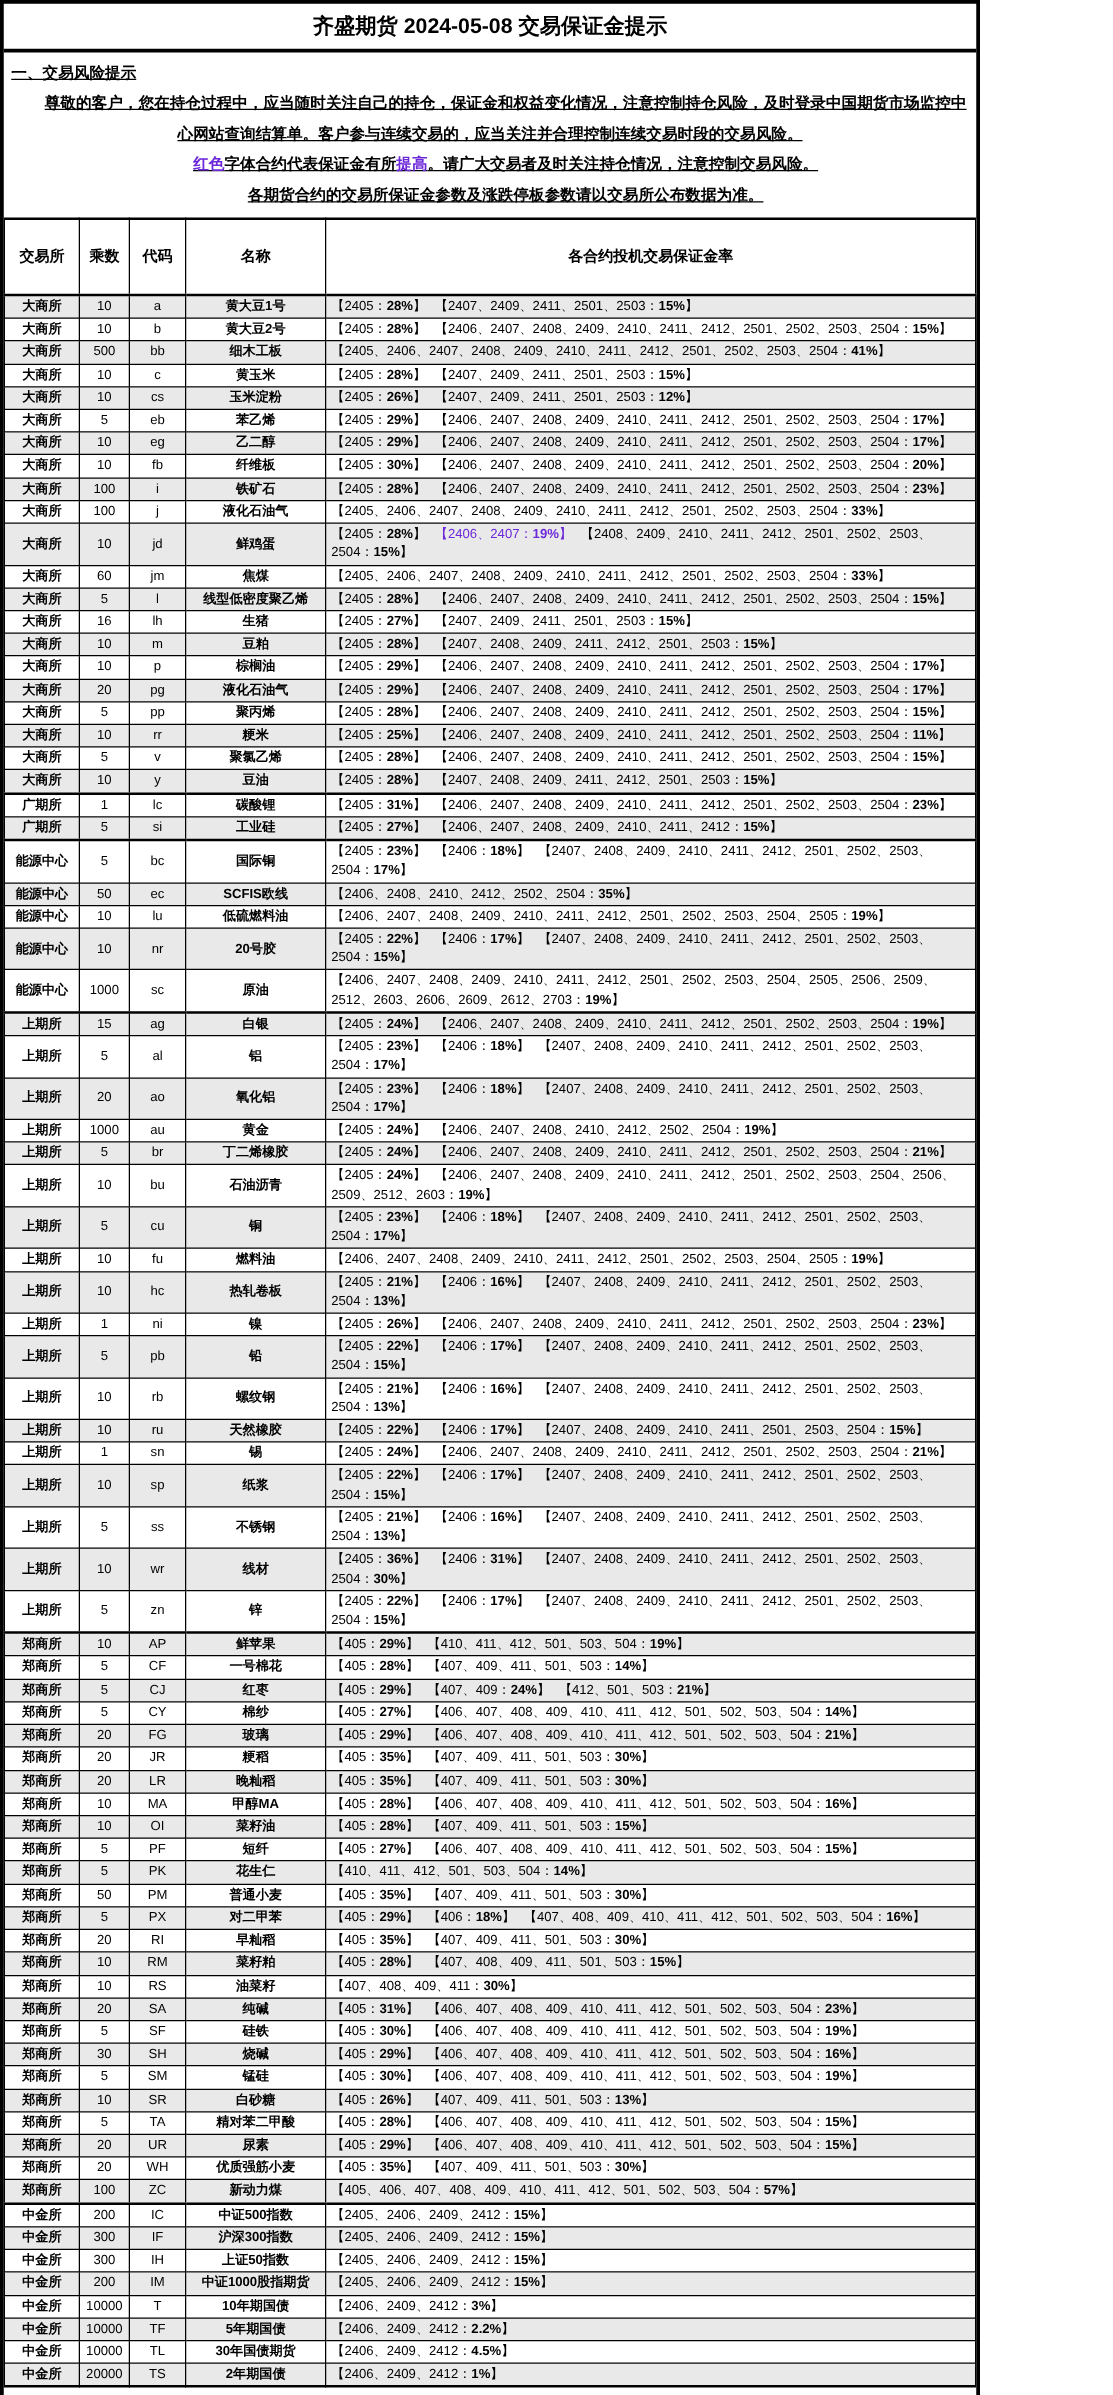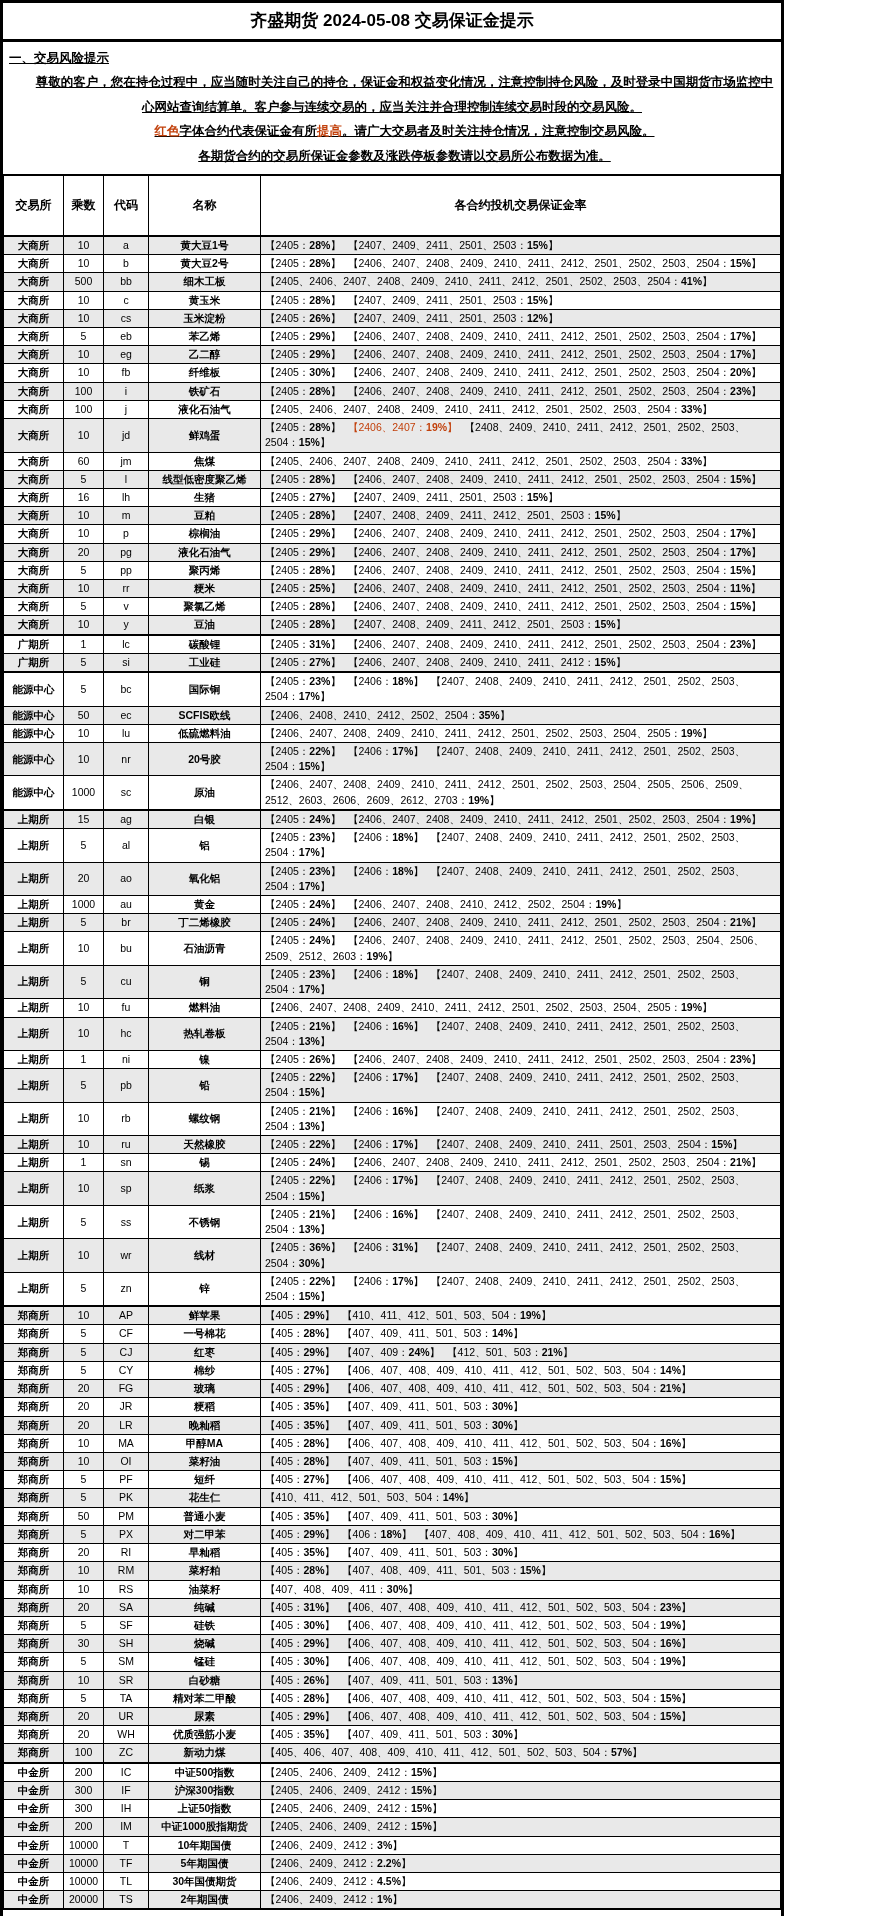--- a/index.html
+++ b/index.html
@@ -2,21 +2,21 @@
 <html><head>
 <meta charset="utf-8">
 <style>
   html,body{margin:0;padding:0;background:#fff;}
   body{width:890px;font-family:"Liberation Sans","DejaVu Sans",sans-serif;color:#000;}
   .page{width:784px;border:3px solid #000;min-height:1910px;box-sizing:border-box;background:#fff;}
   .doc-title{font-size:17px;font-weight:bold;text-align:center;padding:6px 0 7px 0;border-bottom:3px solid #000;}
   .intro{font-size:12.5px;font-weight:bold;padding:4px 6px 6px 6px;line-height:1.95;}
   .intro p{margin:0;text-decoration:underline;}
   .indent{text-indent:2em;text-align:center;}
-  .red{color:#c2410c;}
+  .red{color:#6d28d9;}
   table{width:100%;border-collapse:collapse;table-layout:fixed;border-top:2px solid #000;border-bottom:2px solid #000;}
   col.c-ex{width:60px;} col.c-mult{width:40px;} col.c-code{width:45px;} col.c-name{width:112px;}
   th{font-size:12px;font-weight:bold;border:1px solid #000;border-bottom:2px solid #000;padding:21px 0;background:#fff;}
   td{font-size:10.5px;border:1px solid #000;padding:1px 0;text-align:center;line-height:1.45;overflow:hidden;}
   td.rate{text-align:left;padding:1px 2px 1px 4px;}
   tr.stripe td{background:#e9e9e9;}
   tr.sec td{border-top:2.5px solid #000;}
   td.name{font-weight:bold;font-size:10.5px;}
   td.ex{font-weight:bold;}
   .seg{margin-right:7px;white-space:normal;}

